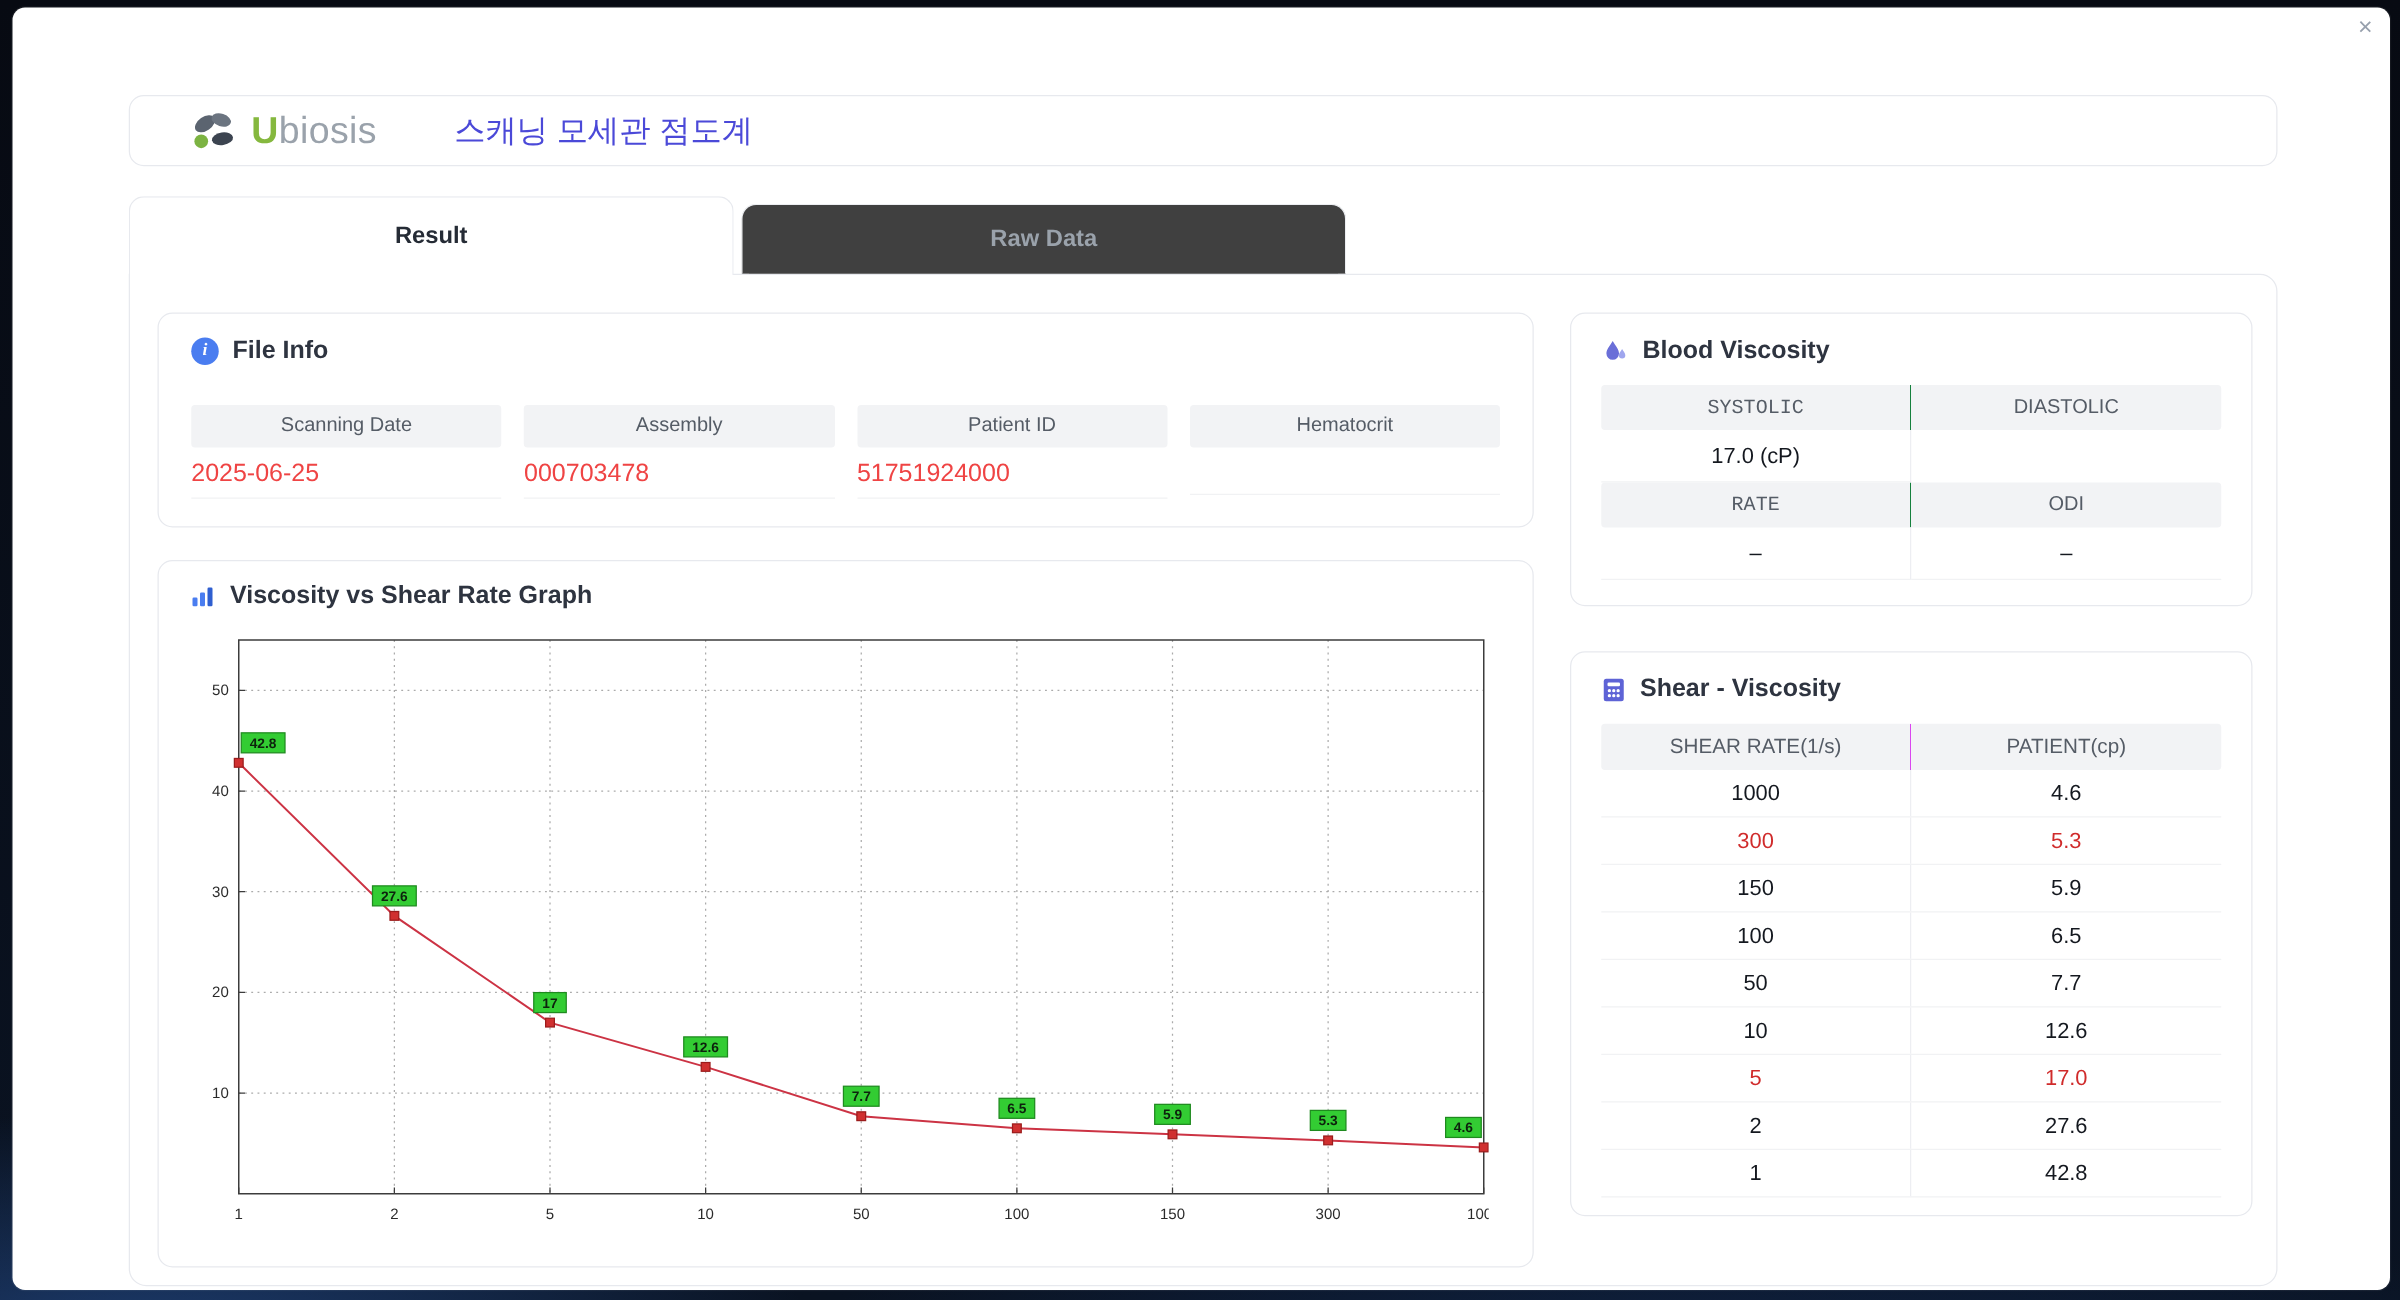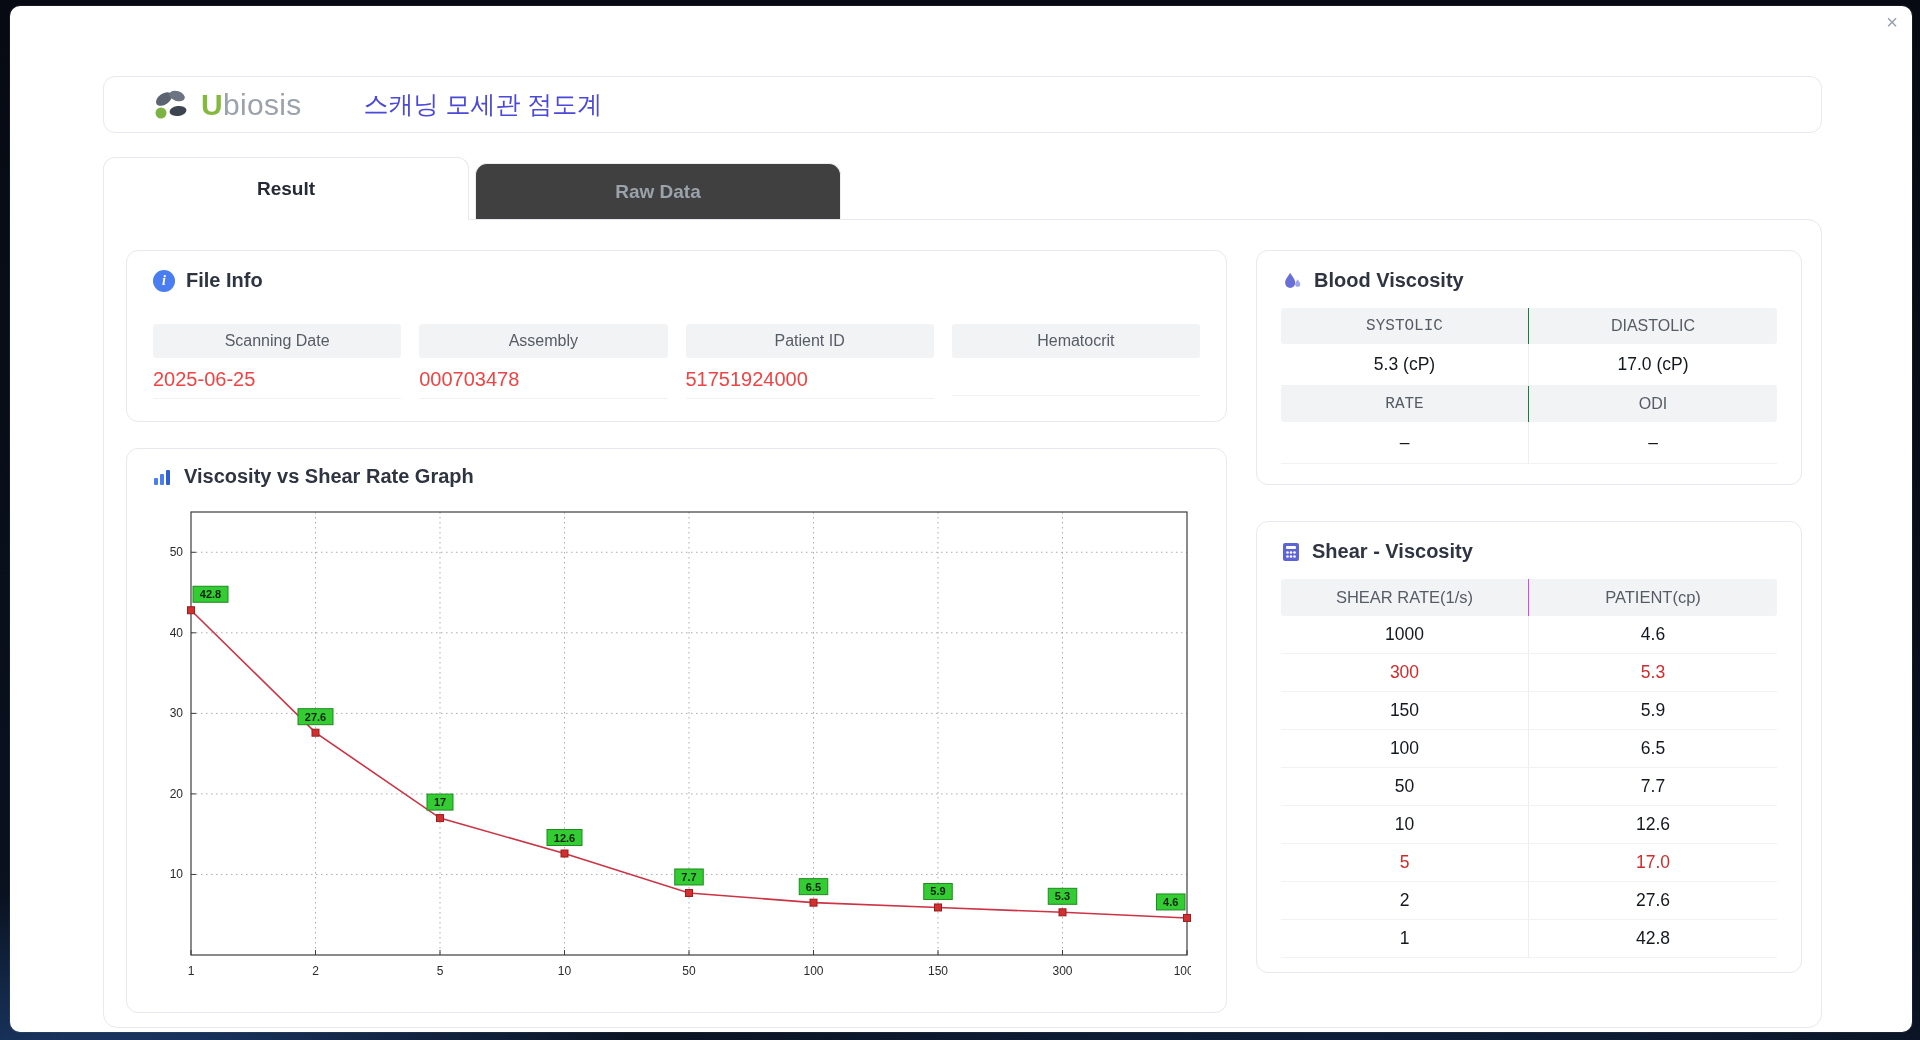--- a/index.html
+++ b/index.html
@@ -22,21 +22,21 @@
   .card { background: #fff; border: 1px solid #e7e9ee; border-radius: 12px; }
 
   .header-card { height: 57px; display: flex; align-items: center; padding: 0 46px; }
   .logo { display: flex; align-items: center; gap: 7px; }
   .logo-text { font-size: 30px; letter-spacing: .3px; }
   .logo-u { color: #85b83e; font-weight: 700; }
   .logo-rest { color: #9aa2ab; font-weight: 500; }
   .app-title { margin-left: 62px; color: #4b49d8; font-size: 25px; font-weight: 400; }
 
   .tabs { display: flex; gap: 6px; margin-top: 24px; align-items: flex-end; position: relative; z-index: 2; }
-  .tab { width: 366px; display: flex; align-items: center; justify-content: center; border-radius: 12px 12px 0 0; cursor: pointer; }
+  .tab { width: 484px; display: flex; align-items: center; justify-content: center; border-radius: 12px 12px 0 0; cursor: pointer; }
   .tab-active { height: 63px; background: #fff; border: 1px solid #e7e9ee; border-bottom: 0; color: #252b35; font-weight: 700; font-size: 19px; margin-bottom: -1px; padding-bottom: 1px; }
   .tab-inactive { height: 56px; background: #404040; border: 1px solid #eceef1; border-bottom: 0; color: #9aa2ab; font-weight: 700; font-size: 19px; }
 
   .content {
     position: relative; z-index: 1; background: #fff;
     border: 1px solid #e7e9ee; border-radius: 0 14px 14px 14px;
     padding: 30px 19px 14px 22px;
     display: grid; grid-template-columns: 1fr 546px; gap: 29px; align-items: start;
     min-height: 774px;
   }
@@ -229,21 +229,20 @@
               <path d="M18.2 10 C17 12.2 15.4 13.5 15.4 15.5 a2.8 2.8 0 0 0 5.6 0 C21 13.5 19.4 12.2 18.2 10 Z" fill="#9fa6ee"></path>
             </svg>
             <span>Blood Viscosity</span>
           </div>
           <div class="bv-table">
               <div class="bv-row bv-head">
                 <div class="bv-cell">SYSTOLIC</div>
                 <div class="bv-cell">DIASTOLIC</div>
               </div>
               <div class="bv-row bv-vals">
-                <div class="bv-cell">5.3 (cP)</div>
                 <div class="bv-cell">17.0 (cP)</div>
               </div>
               <div class="bv-row bv-head">
                 <div class="bv-cell">RATE</div>
                 <div class="bv-cell">ODI</div>
               </div>
               <div class="bv-row bv-vals">
                 <div class="bv-cell">–</div>
                 <div class="bv-cell">–</div>
               </div>

